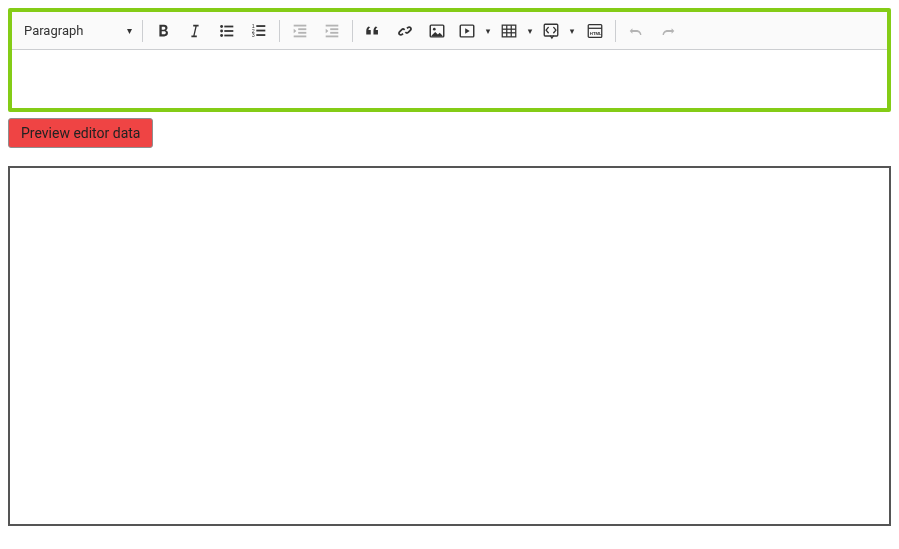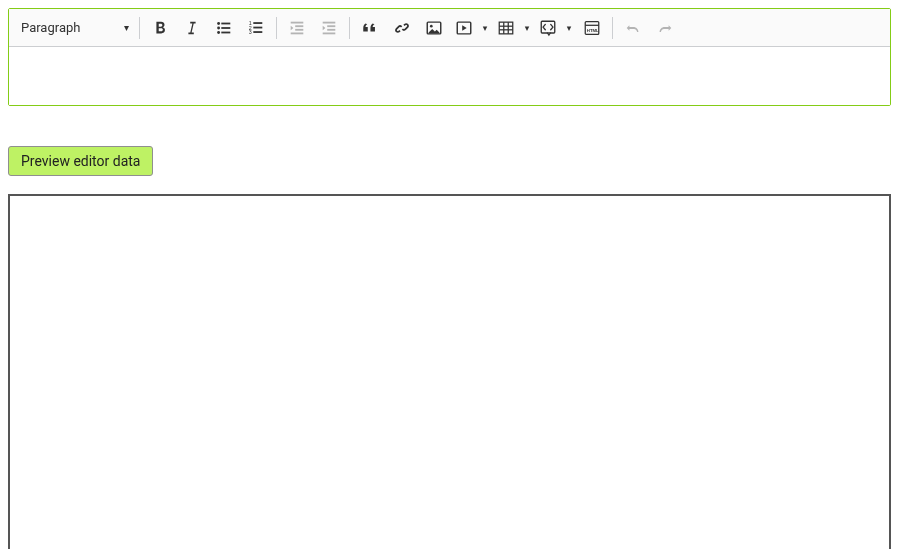--- a/index.html
+++ b/index.html
@@ -5,21 +5,21 @@
   * { box-sizing: border-box; }
   body {
     margin: 0;
     padding: 8px;
     font-family: -apple-system, BlinkMacSystemFont, "Segoe UI", Roboto, sans-serif;
     font-size: 14px;
     color: #333;
     background: #fff;
   }
   .editor-wrap {
-    border: 1px solid #84cc16;
+    border: 4px solid #84cc16;
     border-radius: 2px;
     background: #fff;
   }
   .toolbar {
     display: flex;
     align-items: center;
     background: #fafafa;
     border-bottom: 1px solid #ccced1;
     padding: 4px 2px;
     height: 38px;
@@ -65,25 +65,25 @@
     width: 14px; height: 30px; display:flex;align-items:center;justify-content:center;cursor:pointer;font-size:9px;color:#333;
   }
   .tbtn.disabled { opacity: 0.35; cursor: default; }
   .content-area {
     min-height: 58px;
     padding: 10px 12px;
     outline: none;
     background: #fff;
   }
   .preview-btn {
-    margin-top: 40px;
+    margin-top: 6px;
     margin-bottom: 18px;
     padding: 6px 12px;
     font-size: 14px;
-    background: #bef264;
+    background: #ef4444;
     border: 1px solid #8f8f8f;
     border-radius: 3px;
     cursor: pointer;
     color: #222;
     font-family: inherit;
   }
   .preview-box {
     border: 2px solid #555;
     min-height: 360px;
     background: #fff;

